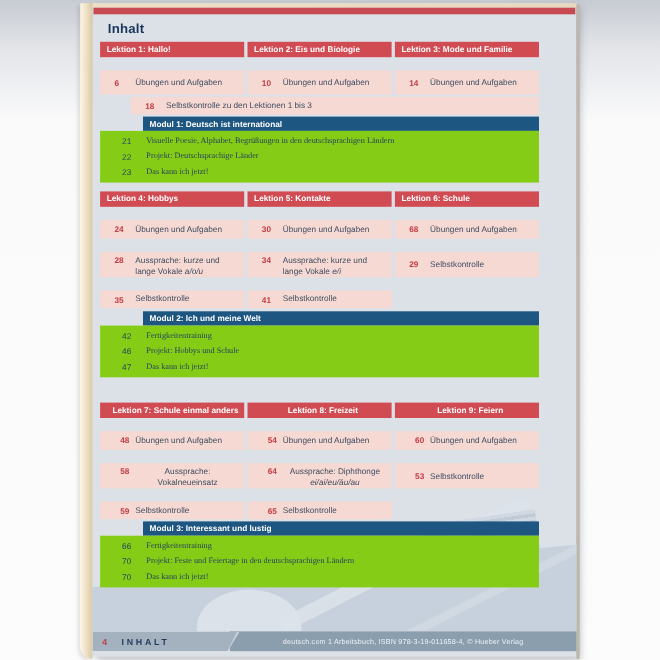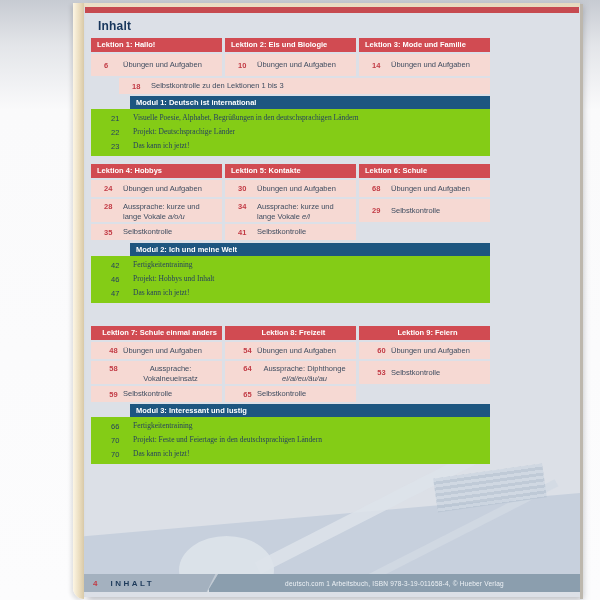--- a/index.html
+++ b/index.html
@@ -2,21 +2,21 @@
 <html><head>
 <meta charset="utf-8">
 <style>
   html,body{margin:0;padding:0;}
   body{
     width:600px;height:600px;position:relative;overflow:hidden;
     background:linear-gradient(180deg,#c7cbd2 0px,#e3e5e9 45px,#fafafb 110px,#fcfcfd 100%);
     font-family:"Liberation Sans", sans-serif;
   }
   .page{
-    position:absolute;left:84px;top:3px;width:496px;height:594px;
+    position:absolute;left:84px;top:3px;width:440px;height:594px;
     background:#dce0e7;
     box-shadow:3px 3px 7px rgba(70,75,88,.35);
   }
   .page::before{ 
     content:"";position:absolute;left:-11px;top:0;bottom:-2px;width:11px;
     background:linear-gradient(to right,#fdf6e4,#eadcbe 60%,#d8c9a8);
     border-radius:0 0 0 12px;
     box-shadow:-2px 2px 4px rgba(0,0,0,.12);
   }
   .page::after{ 
@@ -26,21 +26,21 @@
   .edge-top{height:4px;background:linear-gradient(to right,#ecdfc6,#e6d9bf);}
   .edge-red{height:6px;background:#c64a50;margin:0 1px;}
 
   .content{position:relative;width:399px;margin-left:7px;z-index:2;}
   .title{
     margin:7px 0 6px 7px;font-size:12px;line-height:12px;font-weight:bold;
     color:#17365c;letter-spacing:.2px;
   }
 
   
-  .ltable{display:grid;grid-template-columns:1fr 1fr 1fr;gap:2px 3px;}
+  .ltable{display:grid;grid-template-columns:1fr 1fr 1fr;gap:12px 3px;}
   .t1{grid-template-rows:14px 22px;}
   .t2{grid-template-rows:14px 17px 23px 16px;margin-top:8px;}
   .t3{grid-template-rows:14px 17px 23px 16px;margin-top:23px;text-align:center;}
   .lcol-hdr{
     background:#d14b52;color:#ffffff;font-size:7.5px;font-weight:bold;
     line-height:14px;padding-left:6px;white-space:nowrap;overflow:hidden;
   }
   .lcell{background:#f6d9d3;display:flex;align-items:center;}
   .lcell.tall{align-items:flex-start;padding-top:3px;}
   .num{
@@ -197,21 +197,21 @@
 
     <section class="modul m2">
       <div class="modul-hdr">Modul 2: Ich und meine Welt</div>
       <div class="modul-body">
         <div class="mrow">
           <span class="num mnum">42</span>
           <span class="lbl mlbl">Fertigkeitentraining</span>
         </div>
         <div class="mrow">
           <span class="num mnum">46</span>
-          <span class="lbl mlbl">Projekt: Hobbys und Inhalt</span>
+          <span class="lbl mlbl">Projekt: Hobbys und Schule</span>
         </div>
         <div class="mrow">
           <span class="num mnum">47</span>
           <span class="lbl mlbl">Das kann ich jetzt!</span>
         </div>
       </div>
     </section>
 
     <section class="ltable t3">
       <div class="lcol-hdr">Lektion 7: Schule einmal anders</div>

